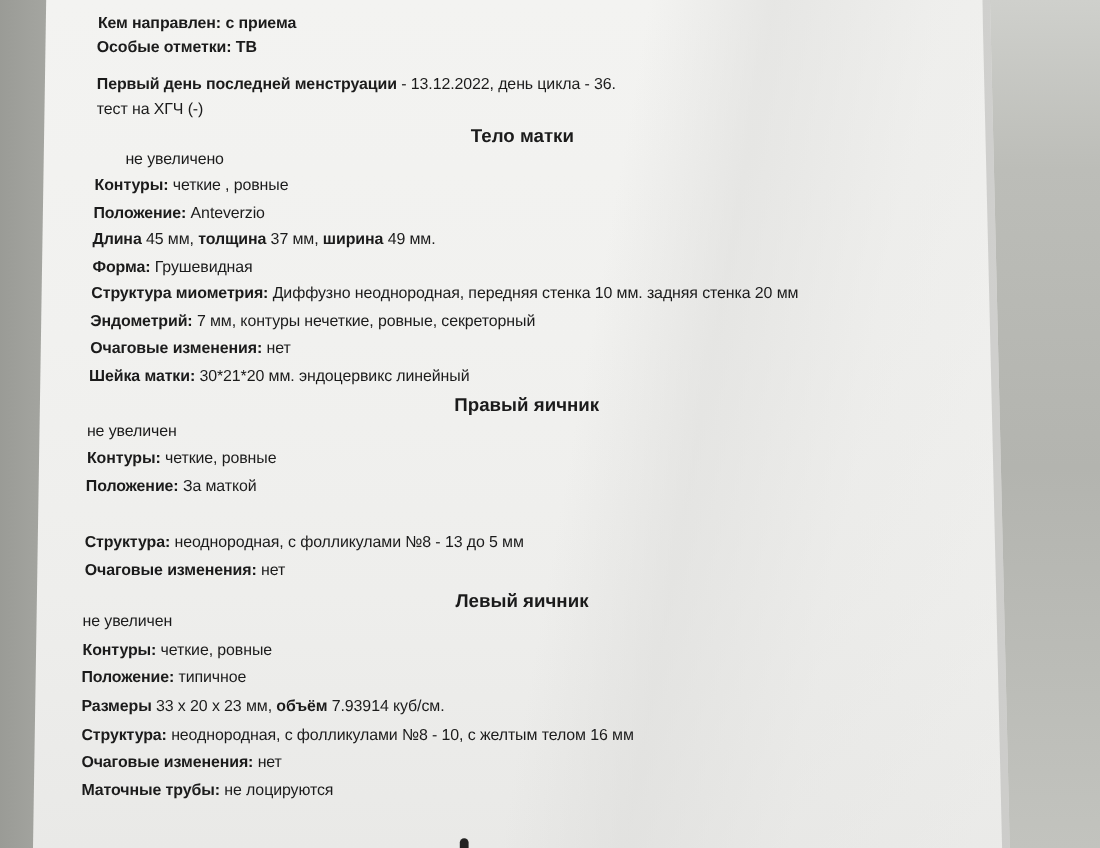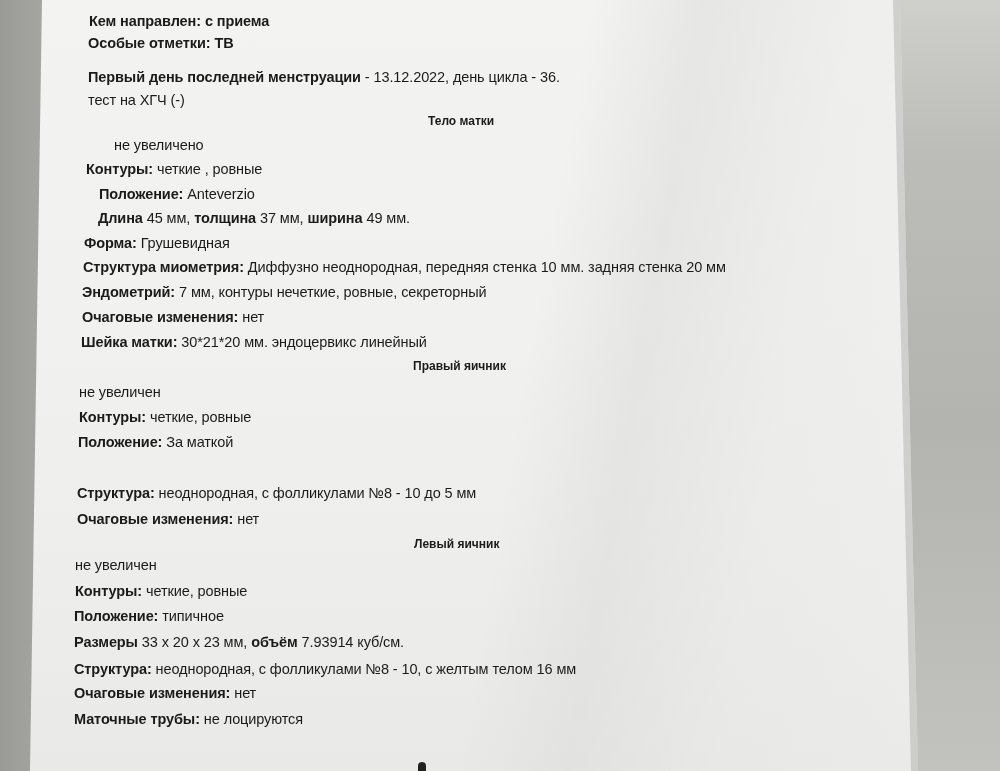--- a/index.html
+++ b/index.html
@@ -58,21 +58,21 @@
       white-space: nowrap;
       letter-spacing: -0.1px;
     }
     .line b {
       font-weight: bold;
     }
     .heading {
       position: absolute;
       font-weight: bold;
       white-space: nowrap;
-      font-size: 12px;
+      font-size: 17px;
     }
     .fragment {
       position: absolute;
       left: 406px;
       top: 762px;
       width: 8px;
       height: 9px;
       background: #222;
       border-radius: 4px 4px 0 0;
     }
@@ -100,25 +100,25 @@
     <span>- 13.12.2022, день цикла - 36.</span>
   </div>
   <div class="line" style="left:76px; top:92px;">тест на ХГЧ (-)</div>
 
   <div class="heading" style="left:416px; top:114px;">Тело матки</div>
   <div class="line" style="left:74px; top:137px;margin-left:28px;">не увеличено</div>
   <div class="line" style="left:74px; top:161px;">
     <b>Контуры:</b>
     <span>четкие , ровные</span>
   </div>
-  <div class="line" style="left:73px; top:186px;margin-left:14px;">
+  <div class="line" style="left:73px; top:186px;">
     <b>Положение:</b>
     <span>Anteverzio</span>
   </div>
-  <div class="line" style="left:72px; top:210px;margin-left:14px;">
+  <div class="line" style="left:72px; top:210px;">
     <b>Длина</b>
     <span>45 мм,</span>
     <b>толщина</b>
     <span>37 мм,</span>
     <b>ширина</b>
     <span>49 мм.</span>
   </div>
   <div class="line" style="left:72px; top:235px;">
     <b>Форма:</b>
     <span>Грушевидная</span>
@@ -145,21 +145,21 @@
   <div class="line" style="left:67px; top:409px;">
     <b>Контуры:</b>
     <span>четкие, ровные</span>
   </div>
   <div class="line" style="left:66px; top:434px;">
     <b>Положение:</b>
     <span>За маткой</span>
   </div>
   <div class="line" style="left:65px; top:485px;">
     <b>Структура:</b>
-    <span>неоднородная, с фолликулами №8 - 10 до 5 мм</span>
+    <span>неоднородная, с фолликулами №8 - 13 до 5 мм</span>
   </div>
   <div class="line" style="left:65px; top:511px;">
     <b>Очаговые изменения:</b>
     <span>нет</span>
   </div>
 
   <div class="heading" style="left:402px; top:537px;">Левый яичник</div>
   <div class="line" style="left:63px; top:557px;">не увеличен</div>
   <div class="line" style="left:63px; top:583px;">
     <b>Контуры:</b>

